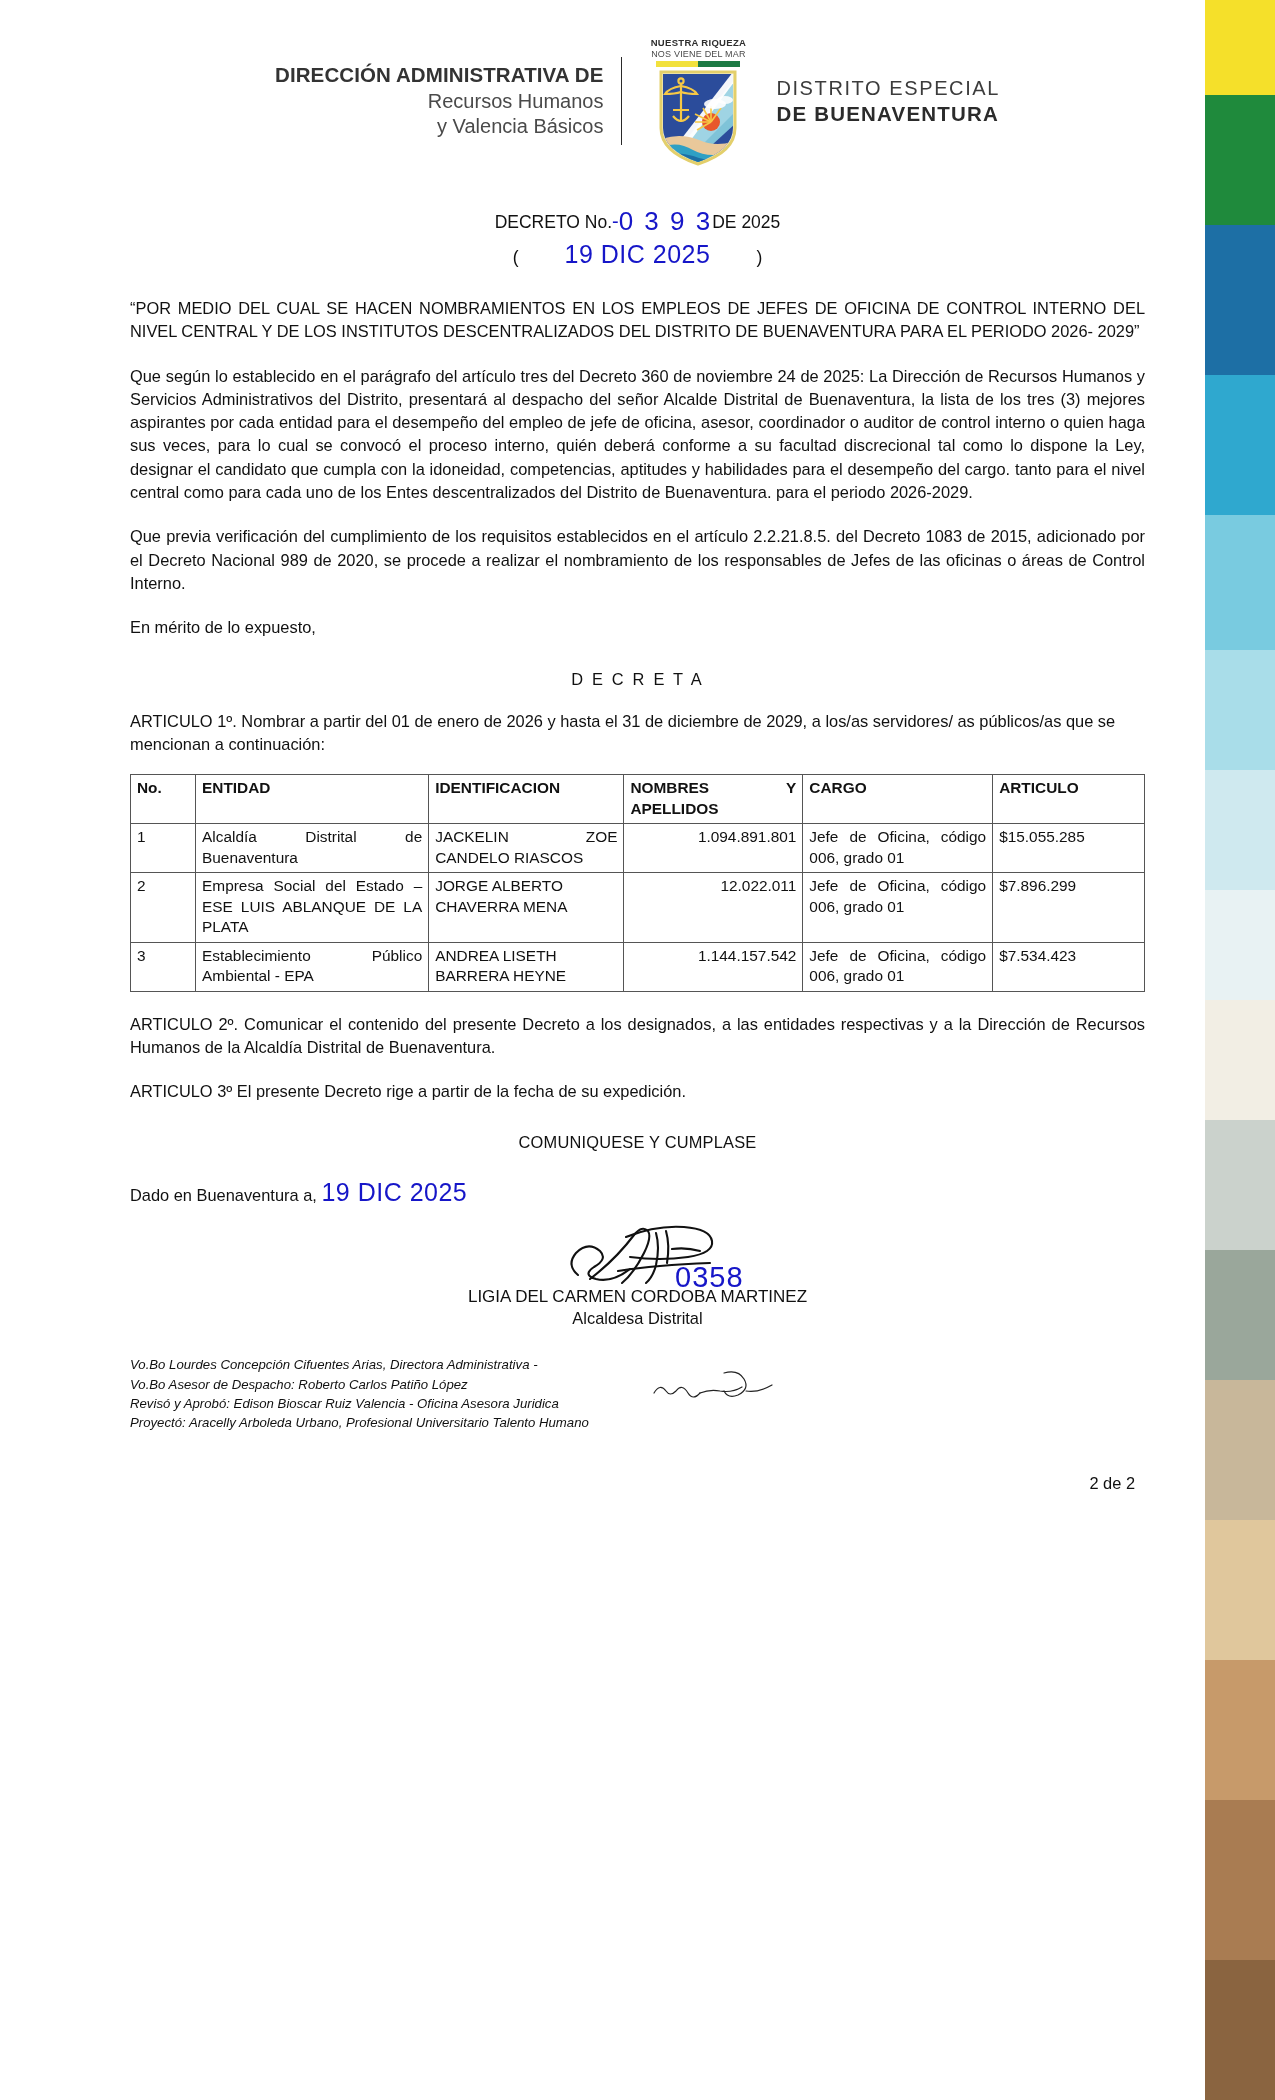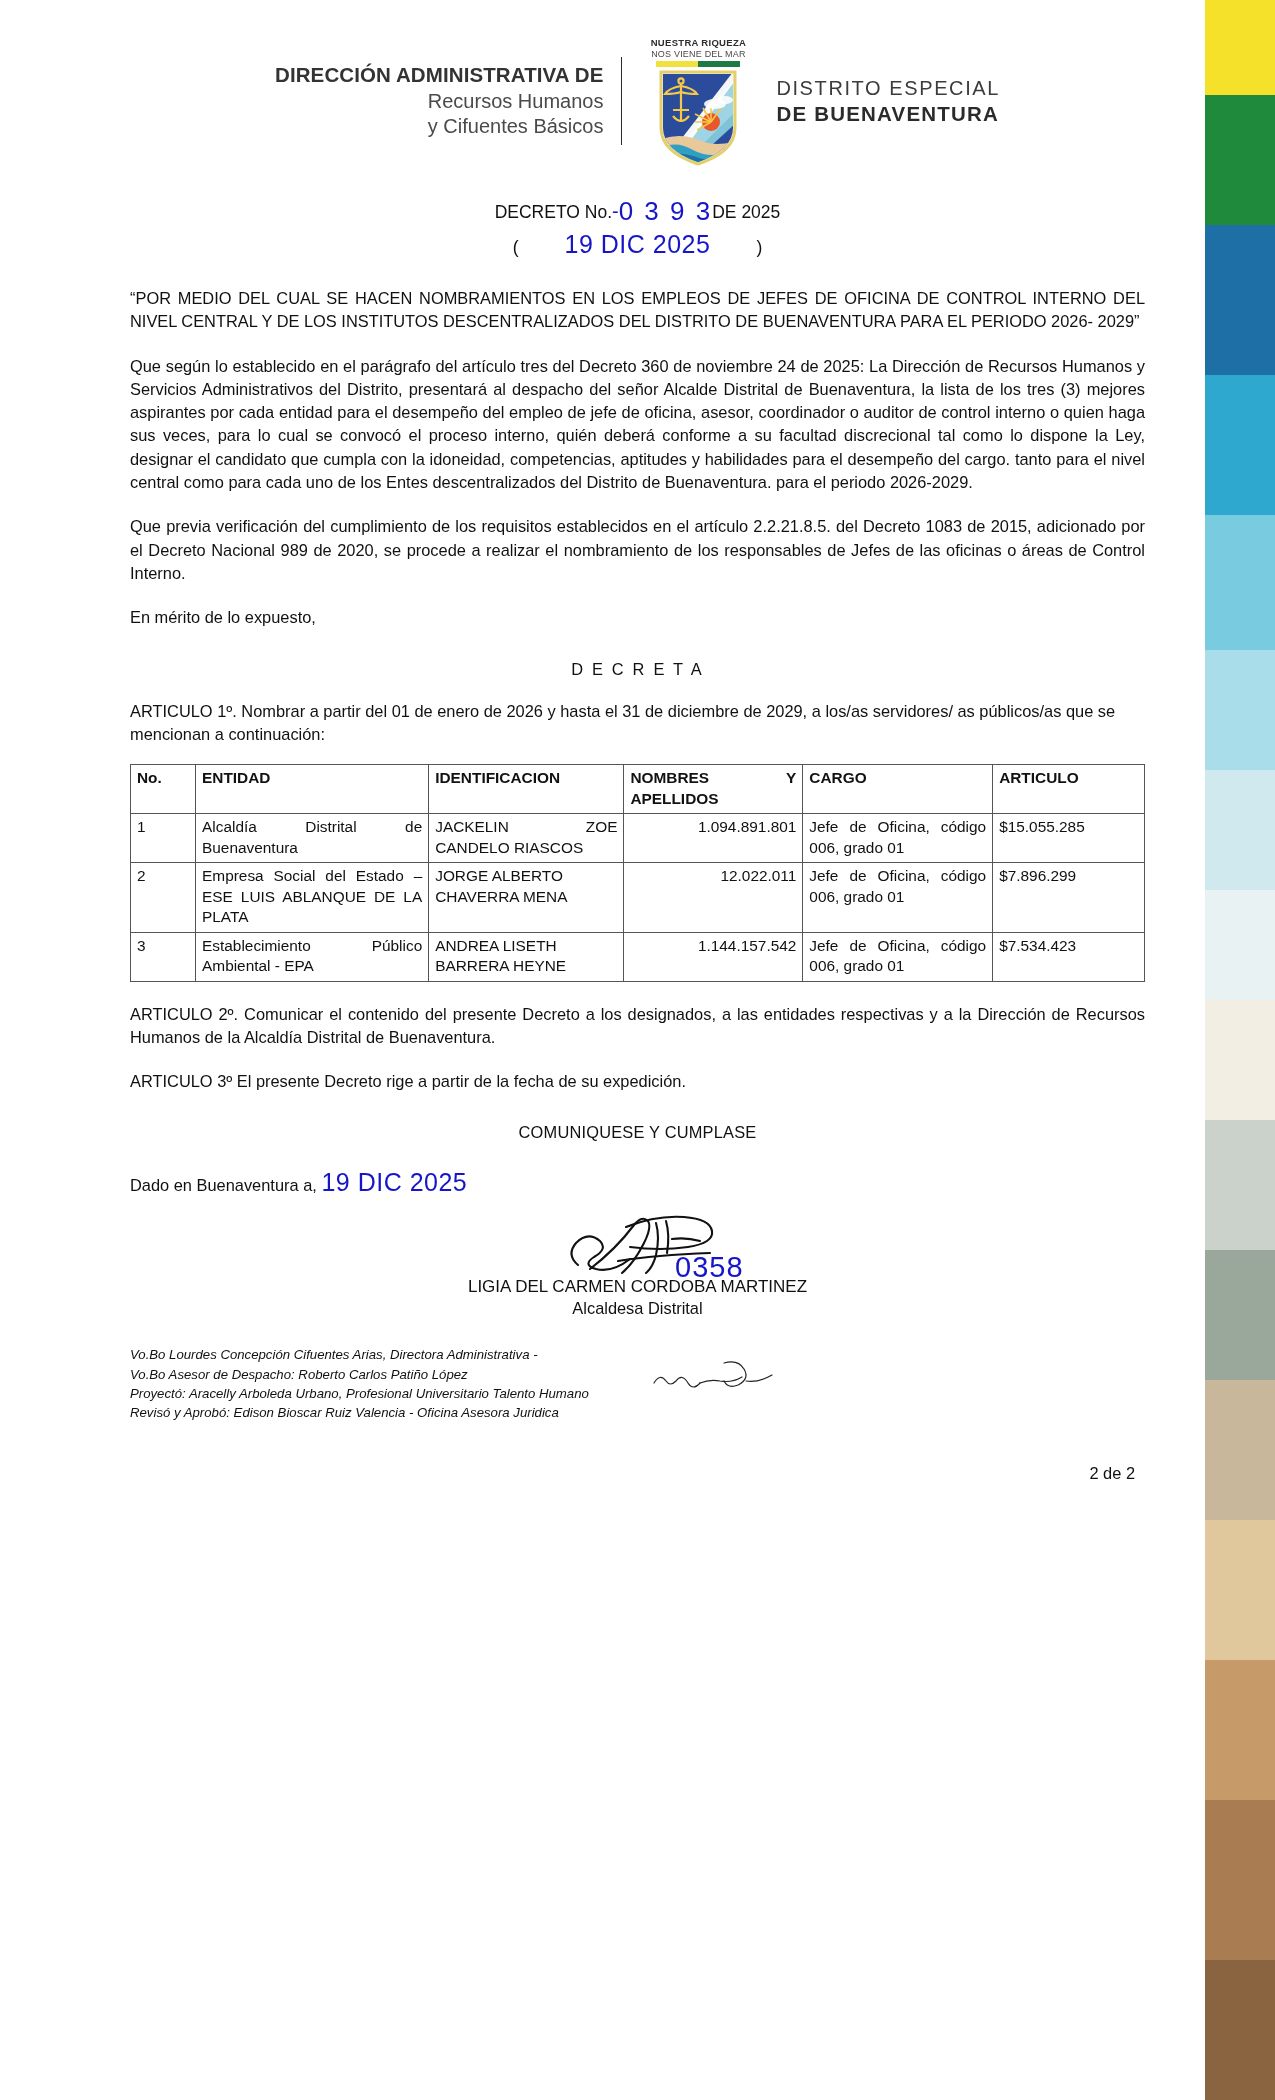--- a/index.html
+++ b/index.html
@@ -108,21 +108,21 @@
     font-weight: bold;
     letter-spacing: 1.2px;
     color: #2b2b2b;
   }
 
   
   .decreto-line {
     text-align: center;
     font-size: 17.5px;
     color: #111;
-    margin-top: 10px;
+    margin-top: 20px;
     white-space: nowrap;
   }
   .stamp {
     color: #1616c8;
     font-size: 26px;
     letter-spacing: 2px;
     vertical-align: -2px;
   }
   .stamp-dash { color: #1616c8; font-size: 20px; }
   .decreto-paren {
@@ -303,21 +303,21 @@
       <div class="ribbon-band" style="top: 1960px; height: 140px; background: rgb(138, 100, 64);"></div>
     </div>
 
   <div class="doc">
 
     <div class="letterhead">
 
       <div class="lh-left">
         <div class="lh-l1">DIRECCIÓN ADMINISTRATIVA DE</div>
         <div class="lh-l2">Recursos Humanos</div>
-        <div class="lh-l3">y Cifuentes Básicos</div>
+        <div class="lh-l3">y Valencia Básicos</div>
       </div>
 
       <div class="lh-rule"></div>
 
       <div class="crest-wrap">
         <div class="crest-motto1">NUESTRA RIQUEZA</div>
         <div class="crest-motto2">NOS VIENE DEL MAR</div>
         <div class="crest-bars">
           <div class="crest-bar-y"></div>
           <div class="crest-bar-g"></div>
@@ -460,22 +460,22 @@
         </g>
       </svg>
       <div class="sig-num">0358</div>
       <div class="sig-name">LIGIA DEL CARMEN CORDOBA MARTINEZ</div>
       <div class="sig-role">Alcaldesa Distrital</div>
     </div>
 
     <div class="vobo">
       <div>Vo.Bo Lourdes Concepción Cifuentes Arias, Directora Administrativa -</div>
       <div>Vo.Bo Asesor de Despacho: Roberto Carlos Patiño López</div>
+      <div>Revisó y Aprobó: Edison Bioscar Ruiz Valencia - Oficina Asesora Juridica</div>
       <div>Proyectó: Aracelly Arboleda Urbano, Profesional Universitario Talento Humano</div>
-      <div>Revisó y Aprobó: Edison Bioscar Ruiz Valencia - Oficina Asesora Juridica</div>
       <svg class="vobo-scribble" width="130" height="40" viewBox="0 0 130 40">
         <g fill="none" stroke="#222" stroke-width="1.2" stroke-linecap="round">
           <path d="M4 26 q6 -10 12 -2 q4 6 10 0 q6 -8 12 2 q5 8 12 0"></path>
           <path d="M50 26 q10 -4 20 -2 q12 2 22 -4"></path>
           <path d="M74 6 q14 -4 20 6 q6 10 -6 16 q-10 4 -14 -4"></path>
           <path d="M96 24 q12 2 26 -6"></path>
         </g>
       </svg>
     </div>
 

